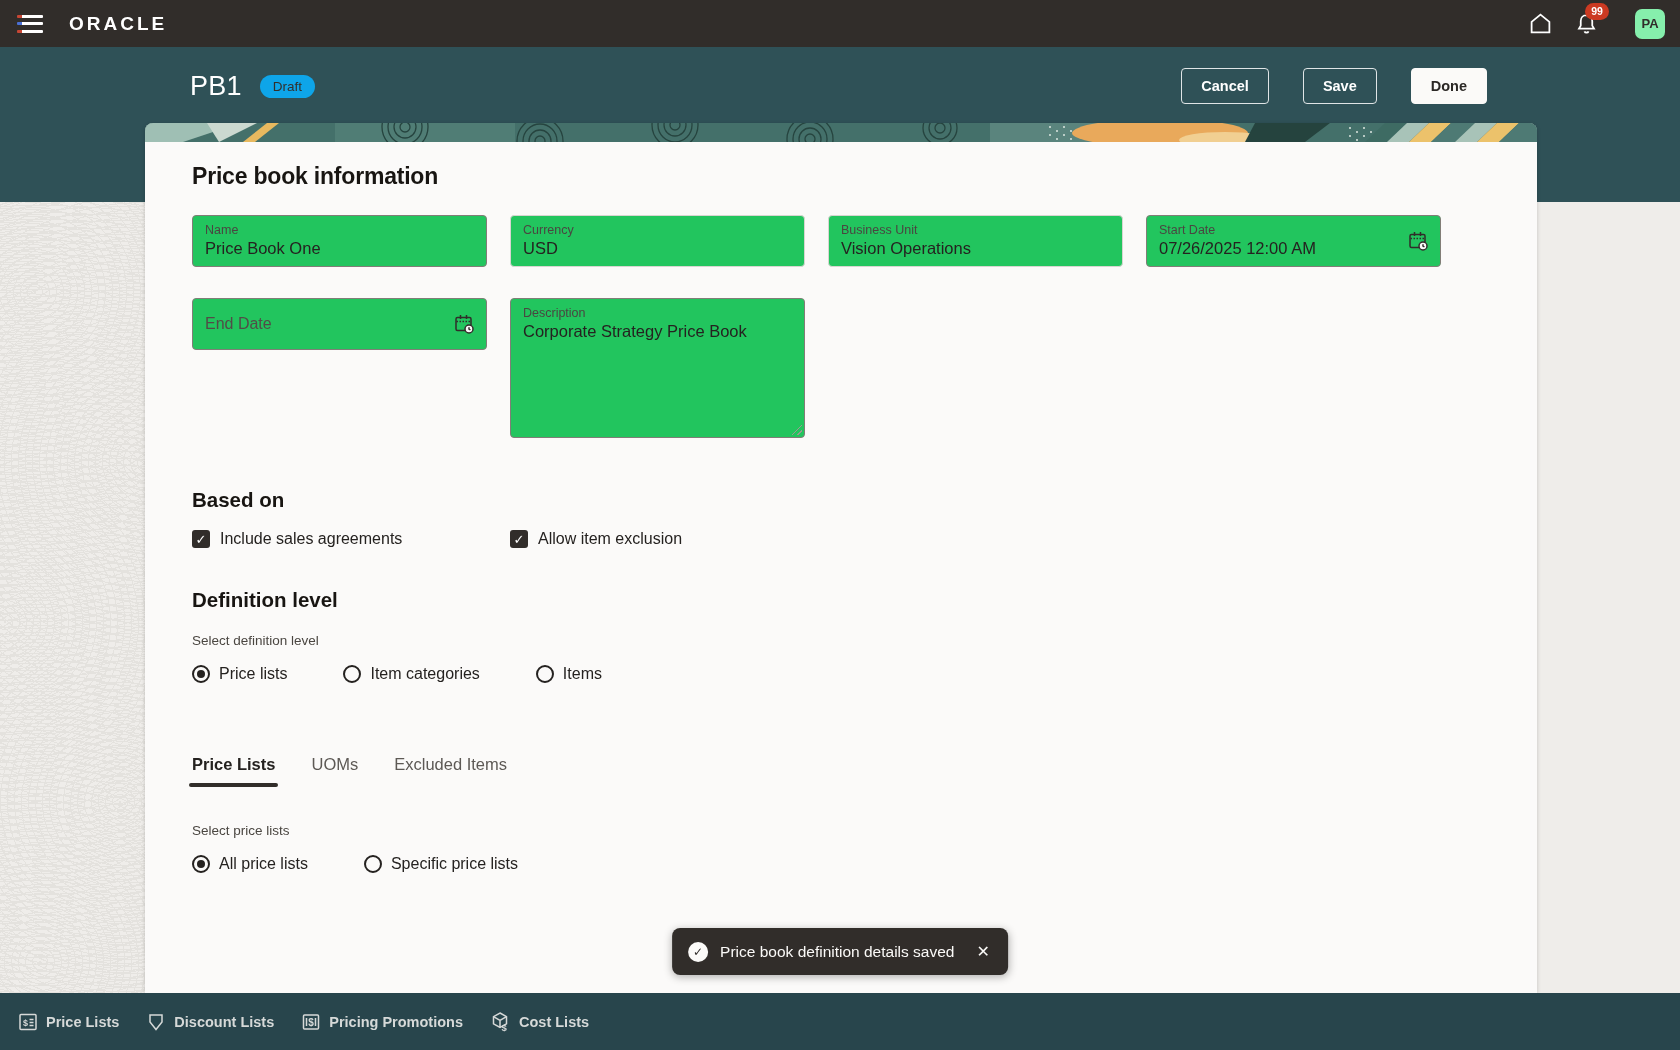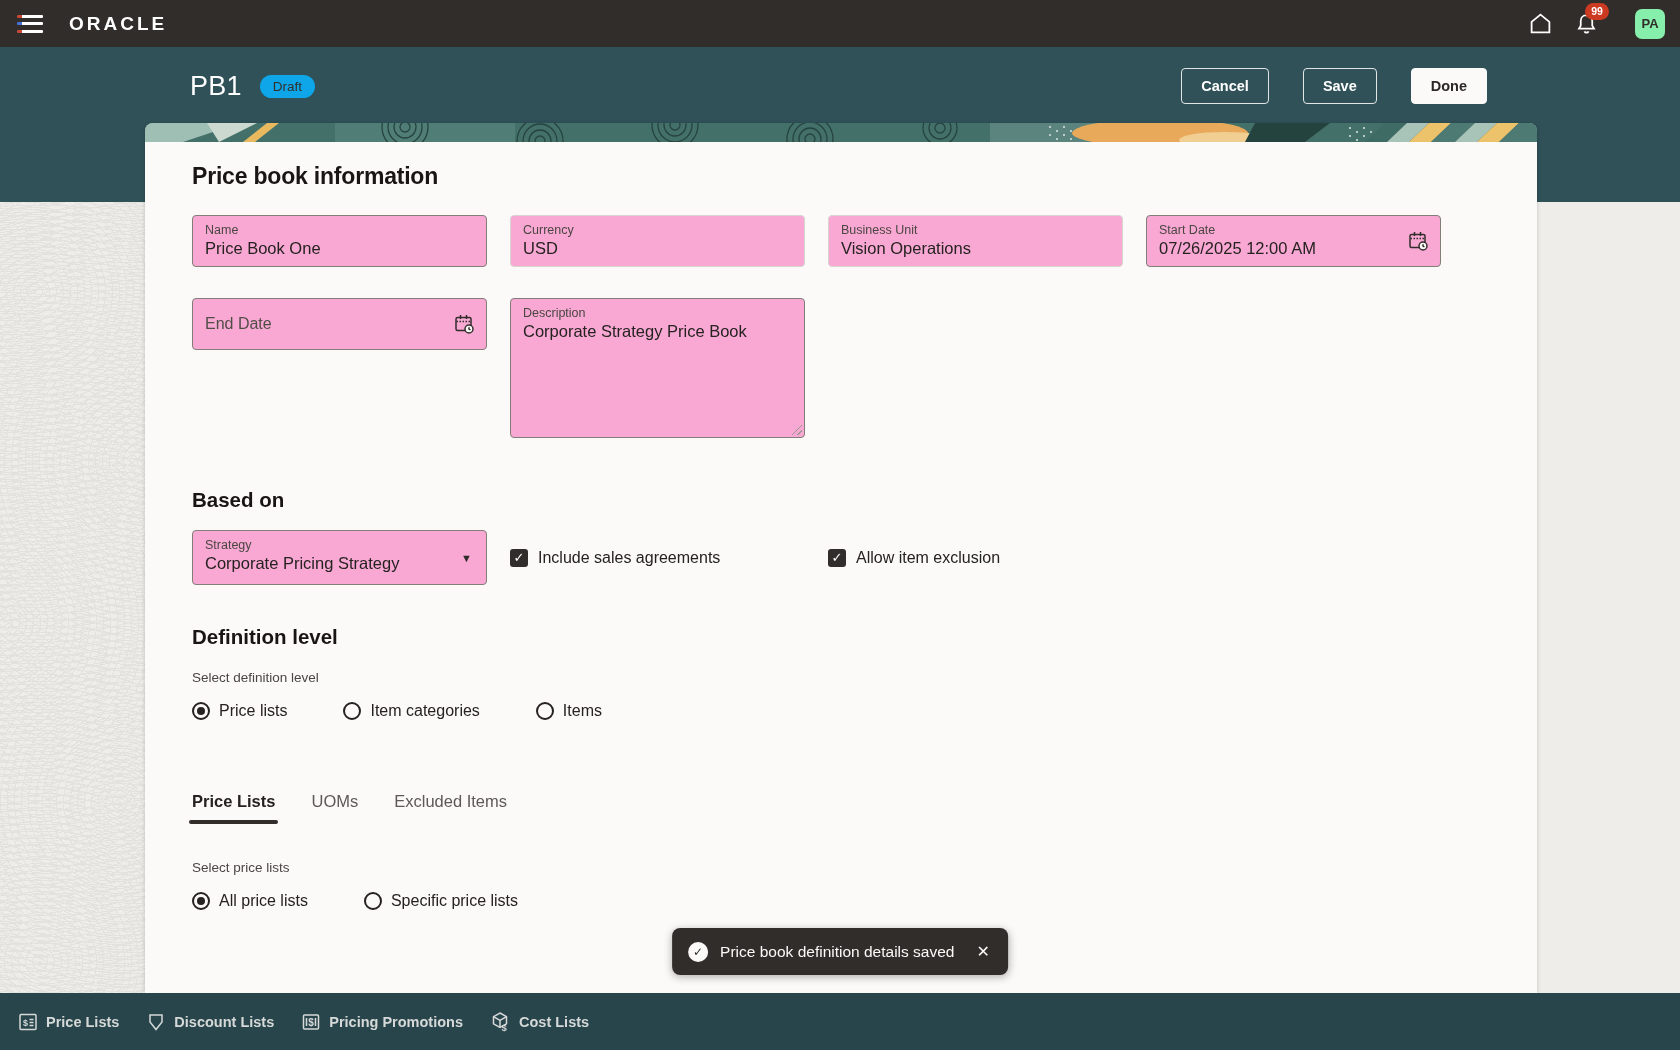--- a/index.html
+++ b/index.html
@@ -77,21 +77,21 @@
 
   h1.section-main { font-size:23px; font-weight:700; color:#181512; margin-top:21px; letter-spacing:-.2px; }
   h2.section-sub  { font-size:20.5px; font-weight:700; color:#181512; }
 
   .field-grid { display:grid; grid-template-columns:repeat(4,295px); column-gap:23px; align-items:start; }
   .row1 { margin-top:25px; }
   .row2 { margin-top:31px; }
 
   .field {
     position:relative; height:52px; border:1px solid #817D77; border-radius:4px;
-    background:#f9a8d4; padding:7px 12px 0 12px; cursor:text;
+    background:#22c55e; padding:7px 12px 0 12px; cursor:text;
   }
   .field.readonly { border-color:#D8D5D1; cursor:default; }
   .field .flabel { font-size:12.5px; color:#4A4641; line-height:1.15; }
   .field .fvalue { font-size:16.5px; color:#252220; line-height:1.35; white-space:nowrap; }
   .field.empty { display:flex; align-items:center; padding-top:0; }
   .field.empty .flabel { font-size:16px; color:#514D47; }
   .field .cal-icon { position:absolute; right:10px; top:50%; transform:translateY(-50%); }
   .cal-icon svg { display:block; }
 
   .field.textarea { height:140px; }
@@ -305,25 +305,20 @@
     </div>
     <div class="field textarea">
       <div class="flabel">Description</div>
       <div class="fvalue">Corporate Strategy Price Book</div>
       <div class="resize-grip"></div>
     </div>
   </div>
 
   <h2 class="section-sub basedon-title">Based on</h2>
   <div class="field-grid basedon-row">
-    <div class="field select-field">
-      <div class="flabel">Strategy</div>
-      <div class="fvalue">Corporate Pricing Strategy</div>
-      <span class="caret">▼</span>
-    </div>
     <div class="check-item">
       <span class="checkbox">✓</span>
       <span class="clabel">Include sales agreements</span>
     </div>
     <div class="check-item">
       <span class="checkbox">✓</span>
       <span class="clabel">Allow item exclusion</span>
     </div>
   </div>
 

